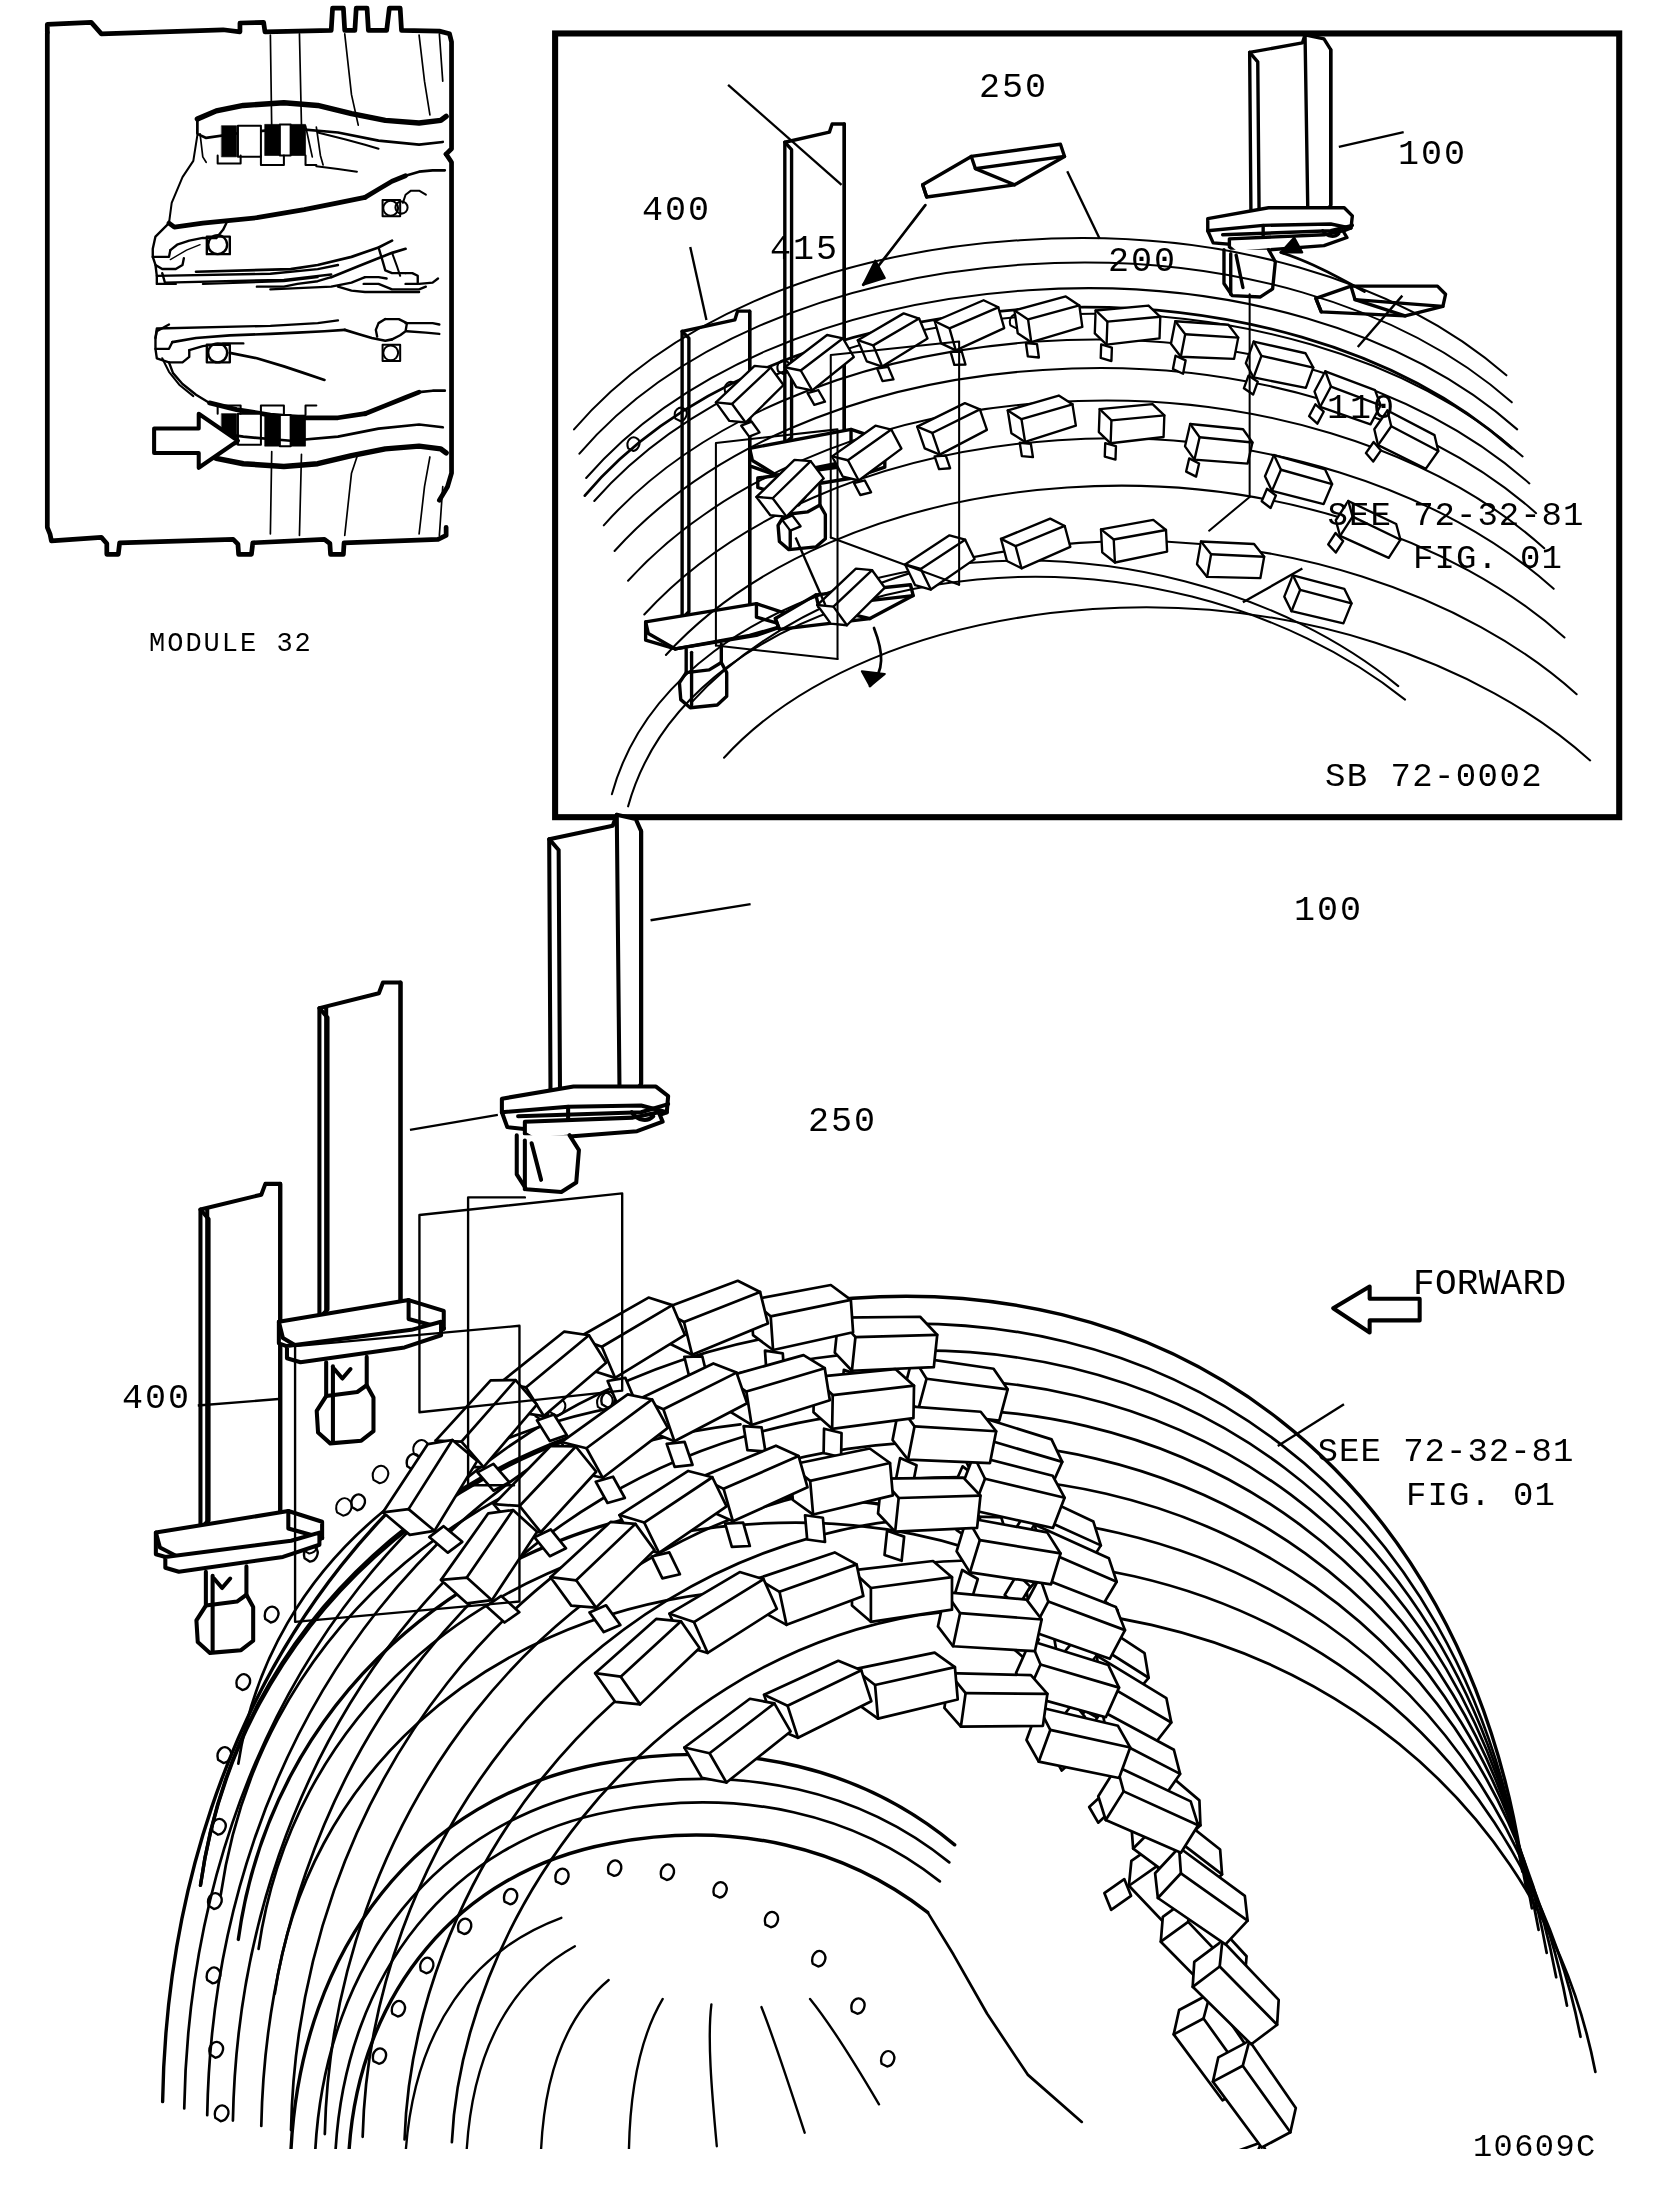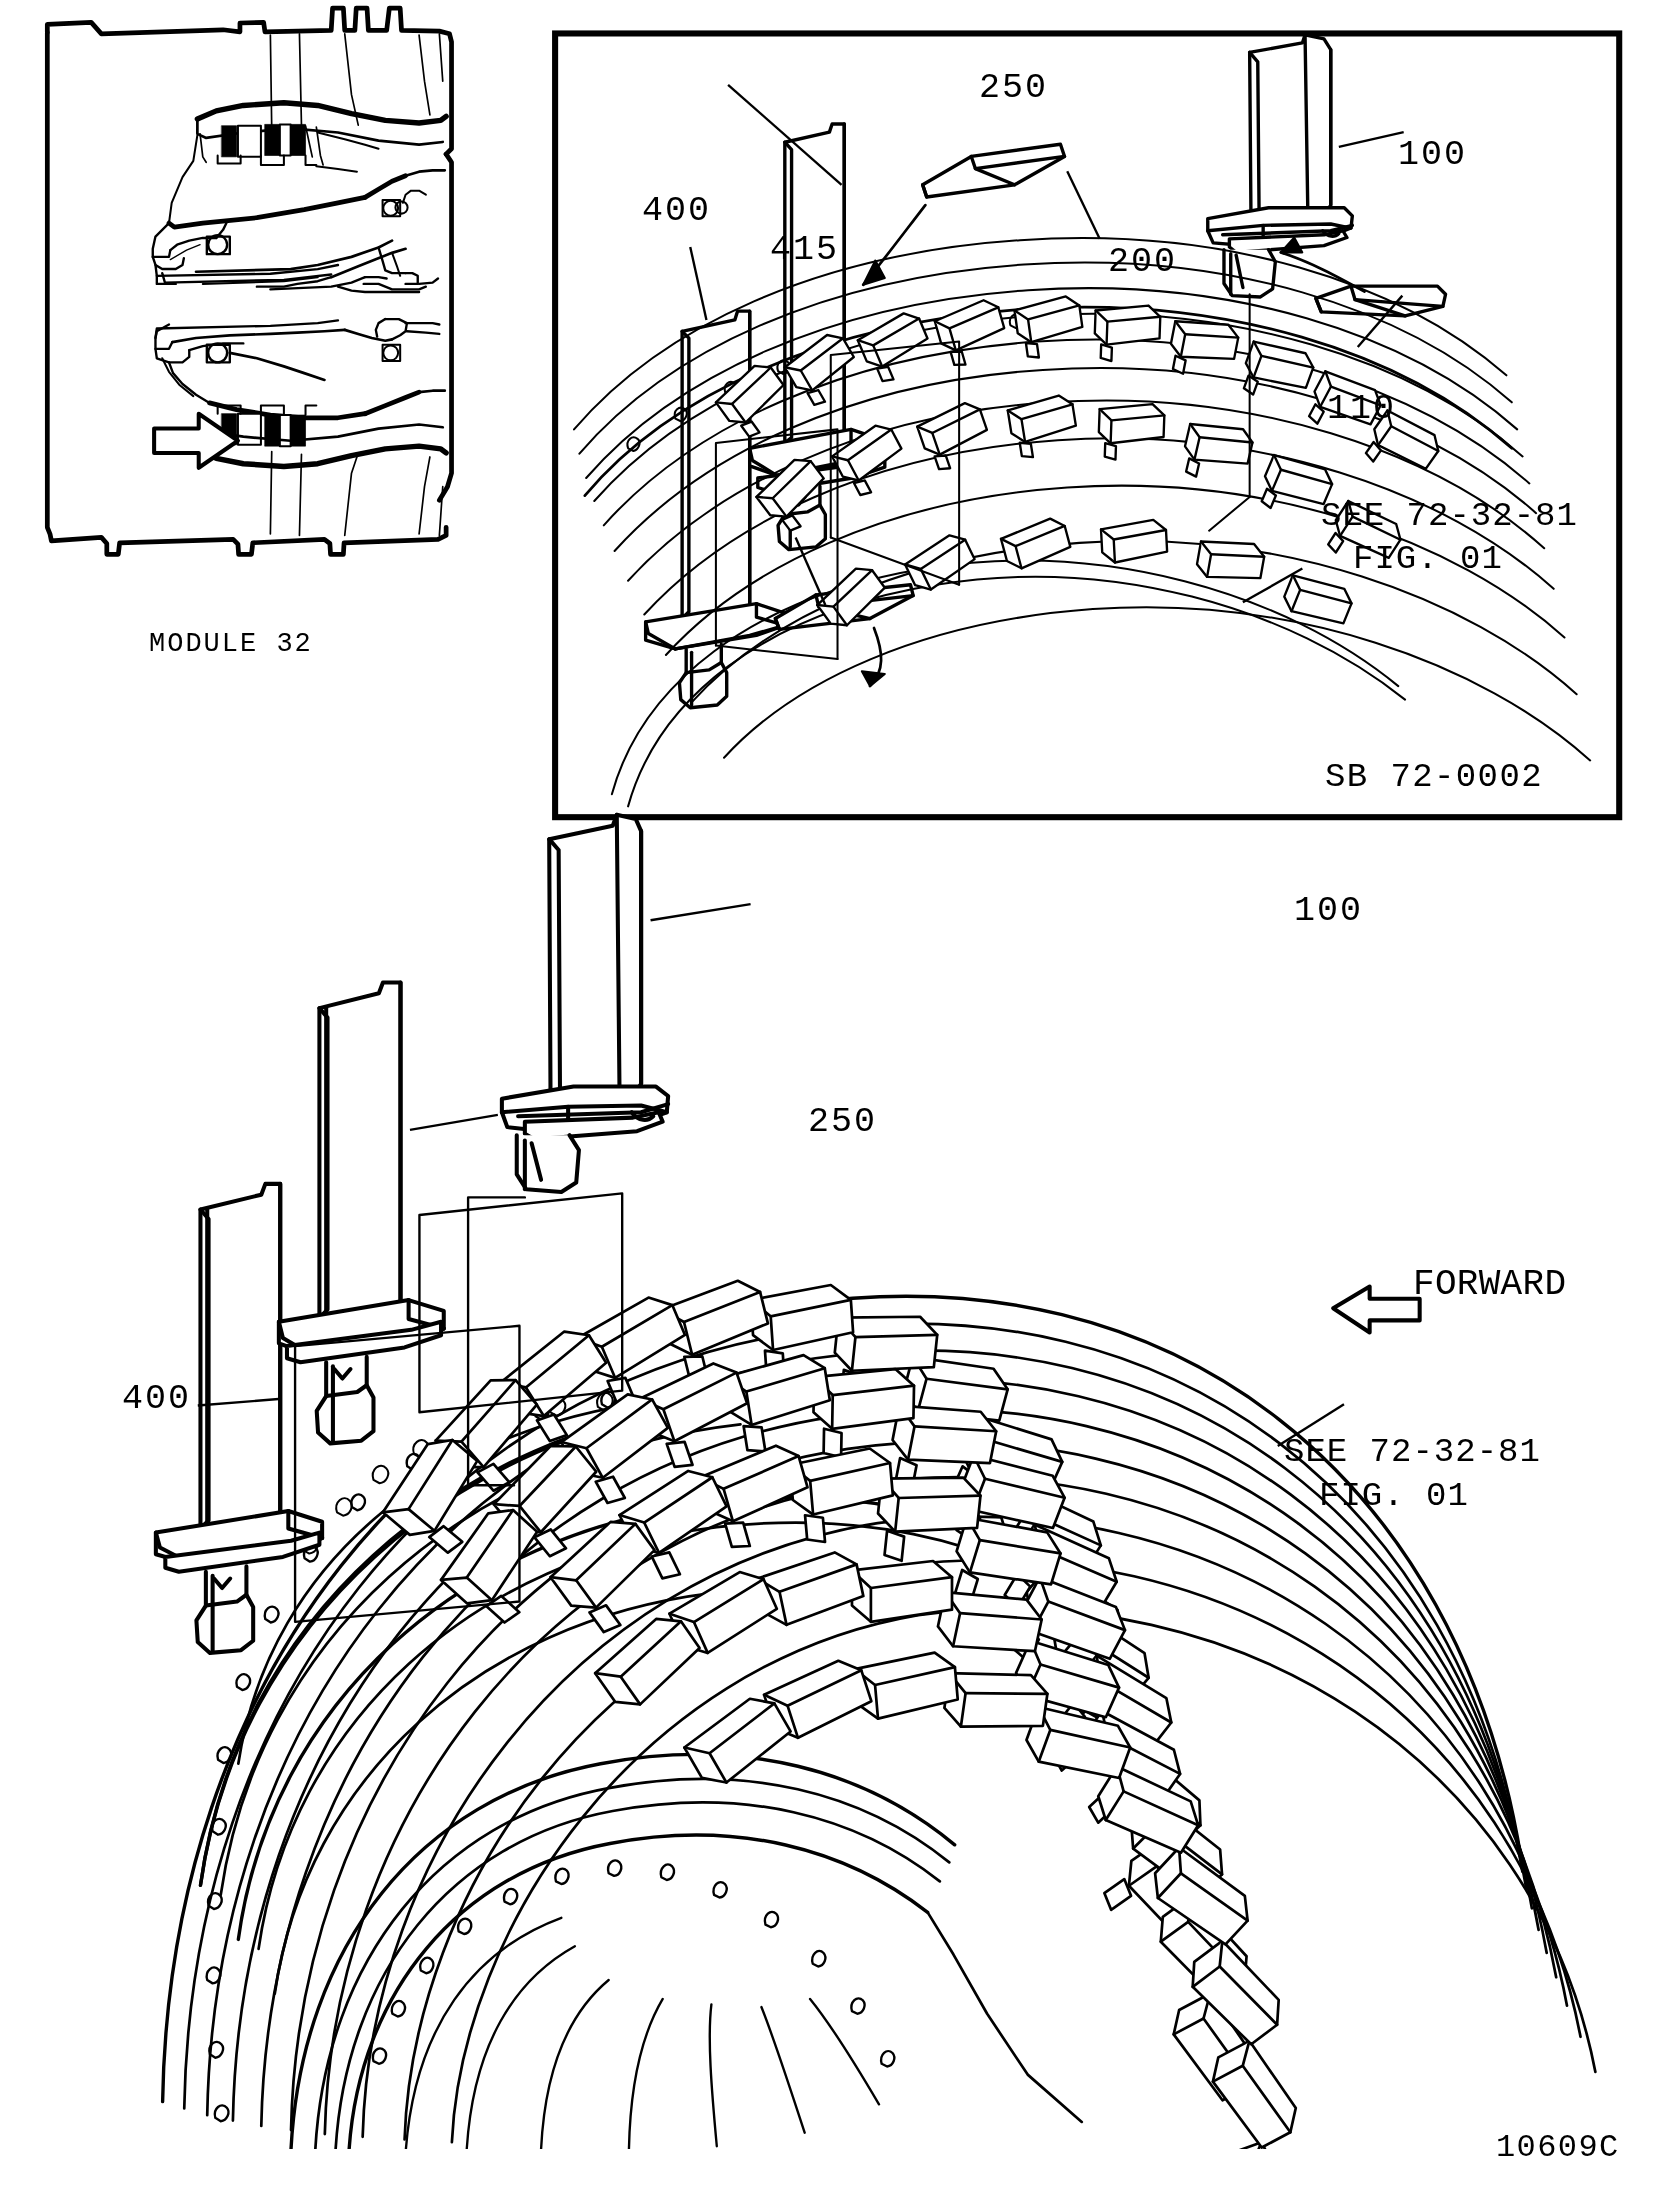--- a/index.html
+++ b/index.html
@@ -21,21 +21,21 @@
     position:absolute;
     font-family:Liberation Mono, monospace;
     font-weight:400;
     color:#000;
     white-space:nowrap;
     letter-spacing:0.7px;
     line-height:1.15;
   }
   .lbl-num{font-size:35px;letter-spacing:2px;}
   .lbl-mod{font-size:27px;letter-spacing:2px;}
-  .lbl-see{font-size:34px;letter-spacing:1px;}
+  .lbl-see{font-size:34px;letter-spacing:1px;text-align:center;}
   .lbl-sb{font-size:34px;letter-spacing:1.4px;}
   .lbl-fig{font-size:32px;letter-spacing:1.4px;}
   .lbl-fwd{font-size:36px;letter-spacing:0.3px;}
   .partial{
     position:absolute;
     font-size:31px;
     letter-spacing:4px;
     color:#000;
     overflow:hidden;
     height:15px;
@@ -925,18 +925,18 @@
   <div class="lbl lbl-num" style="left:808px;top:1102px;">250</div>
   <div class="lbl lbl-num" style="left:1294px;top:891px;">100</div>
 
   <div class="lbl lbl-fwd" style="left:1413px;top:1264px;">FORWARD</div>
 
   <div style="position:absolute;left:1284px;top:1433px;width:324px;">
     <div class="lbl lbl-see" style="position:relative;">SEE 72-32-81</div>
     <div class="lbl lbl-see" style="position:relative;left:35px;top:5.4px;">FIG. 01</div>
   </div>
 
-  <div class="lbl lbl-fig" style="left:1473px;top:2130px;margin-left:23px;">10609C</div>
+  <div class="lbl lbl-fig" style="left:1473px;top:2130px;">10609C</div>
 
   <div class="partial" style="left:534px;top:2191px;">- — - - - - - &nbsp;.&nbsp;.</div>
 
 </div>
 
 
 </body></html>

